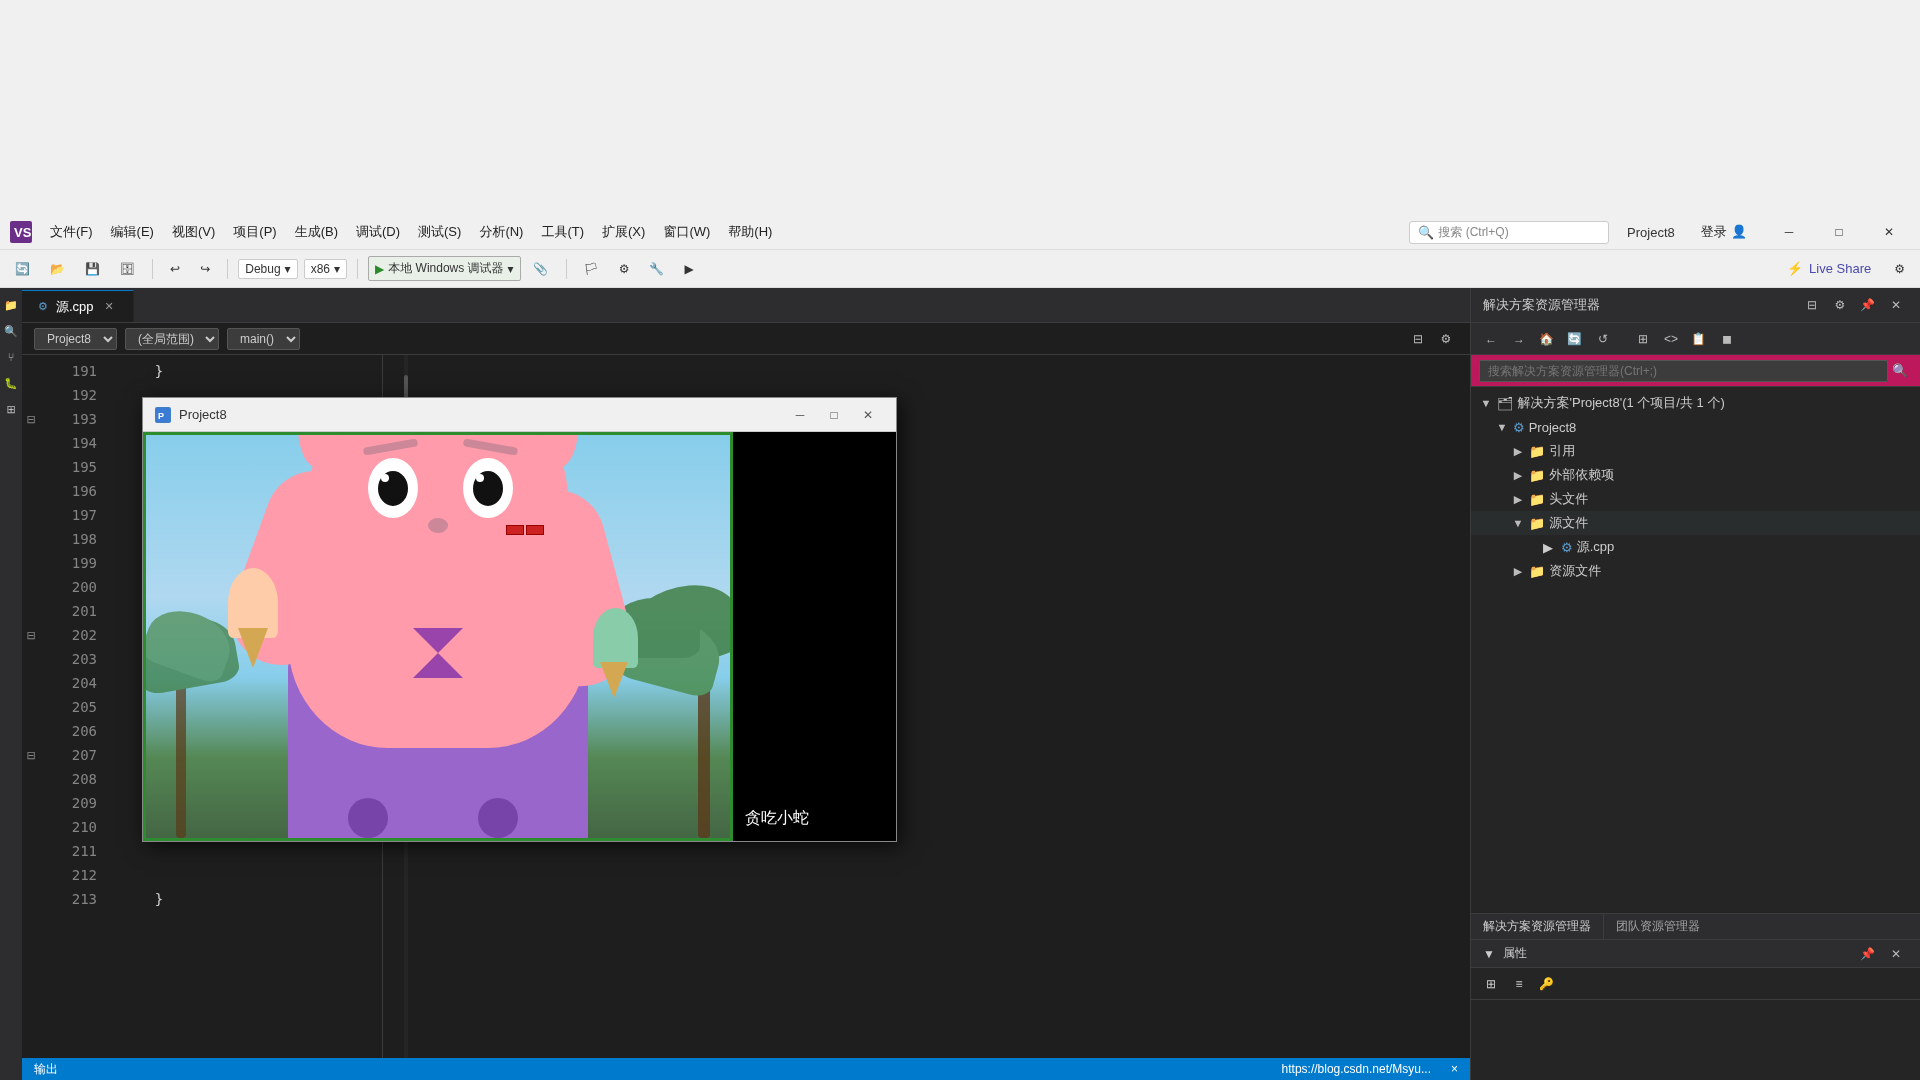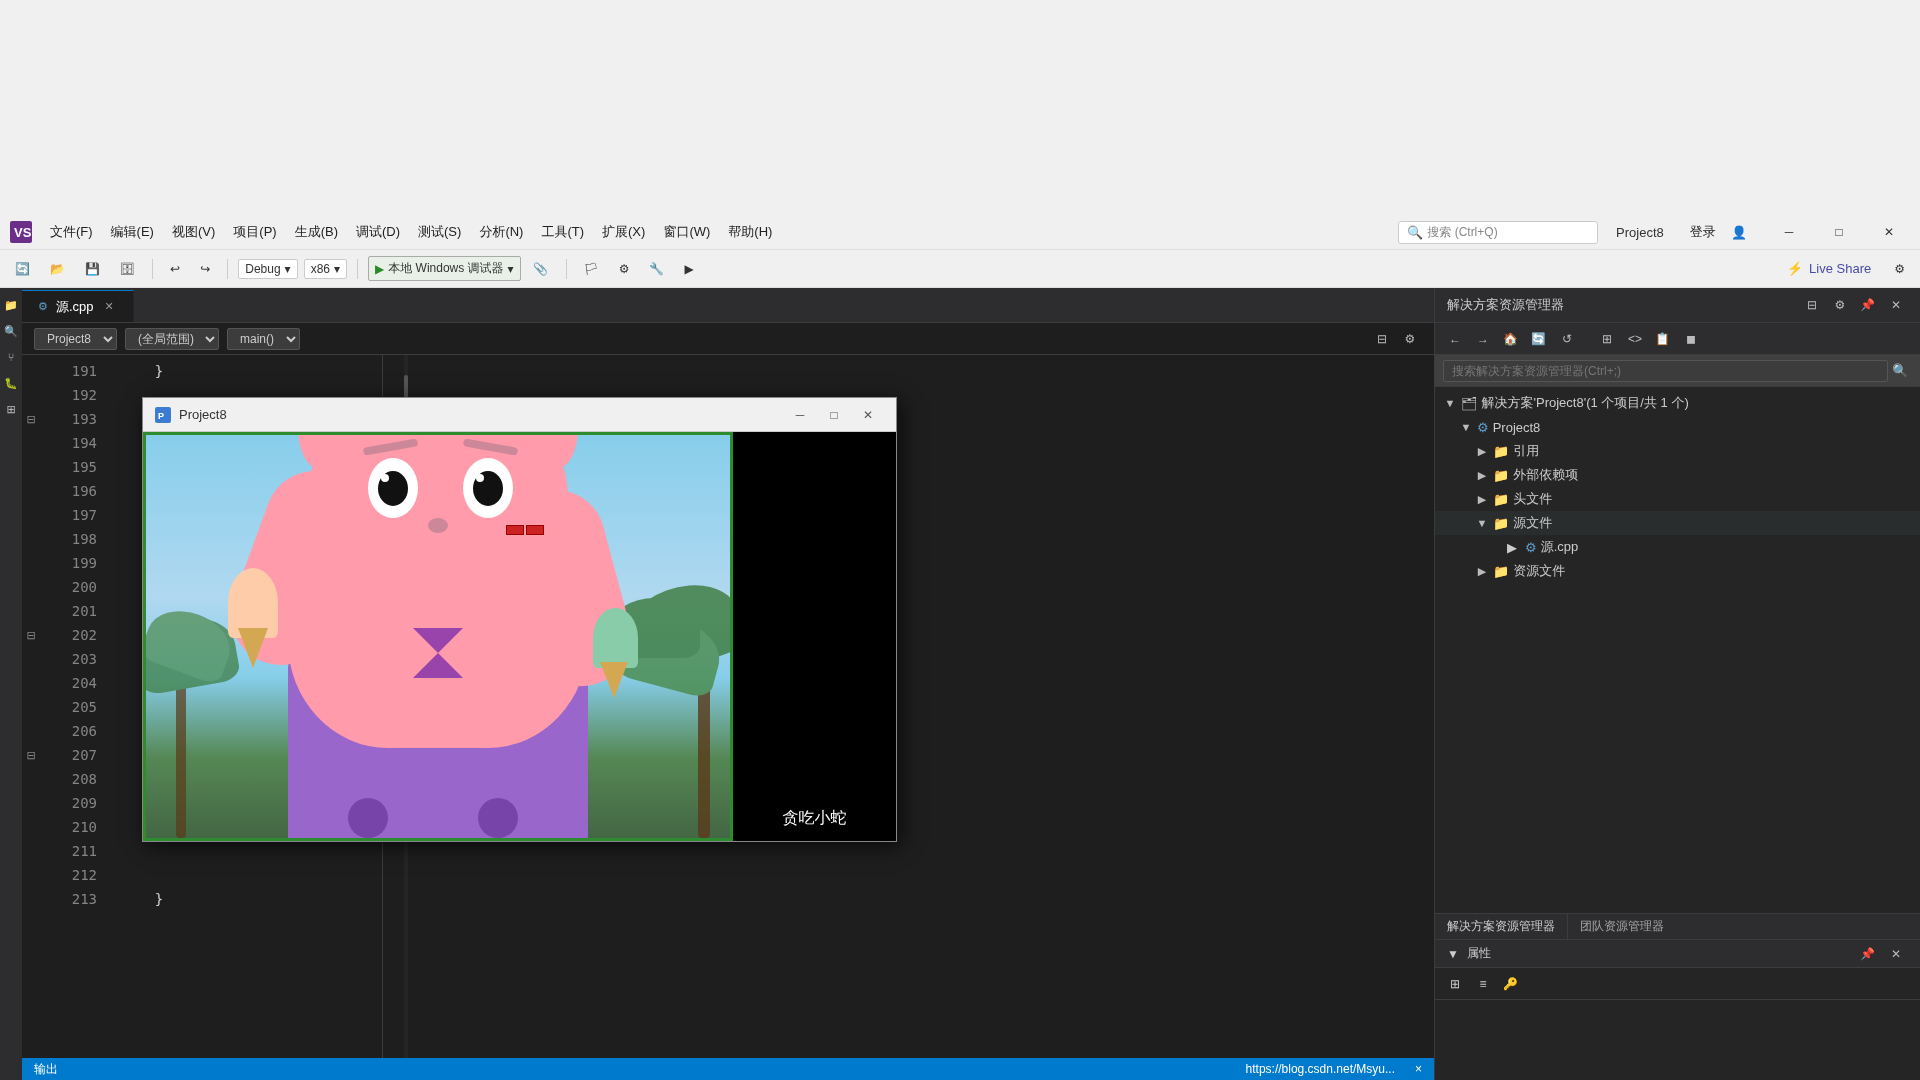--- a/index.html
+++ b/index.html
@@ -57,23 +57,24 @@
 
     .menu-bar .project-name {
       margin: 0 16px;
       color: #333;
       font-weight: 500;
     }
 
     .menu-bar .login-btn {
       display: flex;
       align-items: center;
-      gap: 16px;
+      gap: 5px;
       padding: 4px 8px;
       cursor: pointer;
+      font-family: Liberation Mono, monospace;
     }
 
     .menu-bar .window-controls {
       display: flex;
       gap: 4px;
       margin-left: 8px;
     }
     .win-btn {
       width: 46px;
       height: 28px;
@@ -310,21 +311,21 @@
       display: flex;
       align-items: center;
       padding: 0 12px;
       font-size: 12px;
       color: #fff;
       gap: 12px;
     }
 
     
     .right-sidebar {
-      width: 486px;
+      width: 450px;
       background: #252526;
       display: flex;
       flex-direction: column;
       border-left: 1px solid #3c3c3c;
     }
 
     .sidebar-header {
       height: 35px;
       background: #2d2d30;
       display: flex;
@@ -353,21 +354,21 @@
       align-items: center;
       justify-content: center;
       cursor: pointer;
       color: #bbb;
       font-size: 12px;
       border-radius: 2px;
     }
 
     .search-bar {
       height: 32px;
-      background: #404040;
+      background: #be185d;
       display: flex;
       align-items: center;
       padding: 0 8px;
       border-bottom: 1px solid #3c3c3c;
       justify-content: center;
     }
 
     .search-input {
       flex: 1;
       background: #3c3c3c;
@@ -537,21 +538,20 @@
       background: #cc2222;
       border: 1px solid #990000;
     }
 
     .app-black-area {
       flex: 1;
       background: #000;
       display: flex;
       flex-direction: column;
       padding: 12px;
-      align-items: center;
     }
 
     .chinese-text {
       color: #fff;
       font-size: 16px;
       margin-top: auto;
     }
 
     
     .kw { color: #569cd6; }

